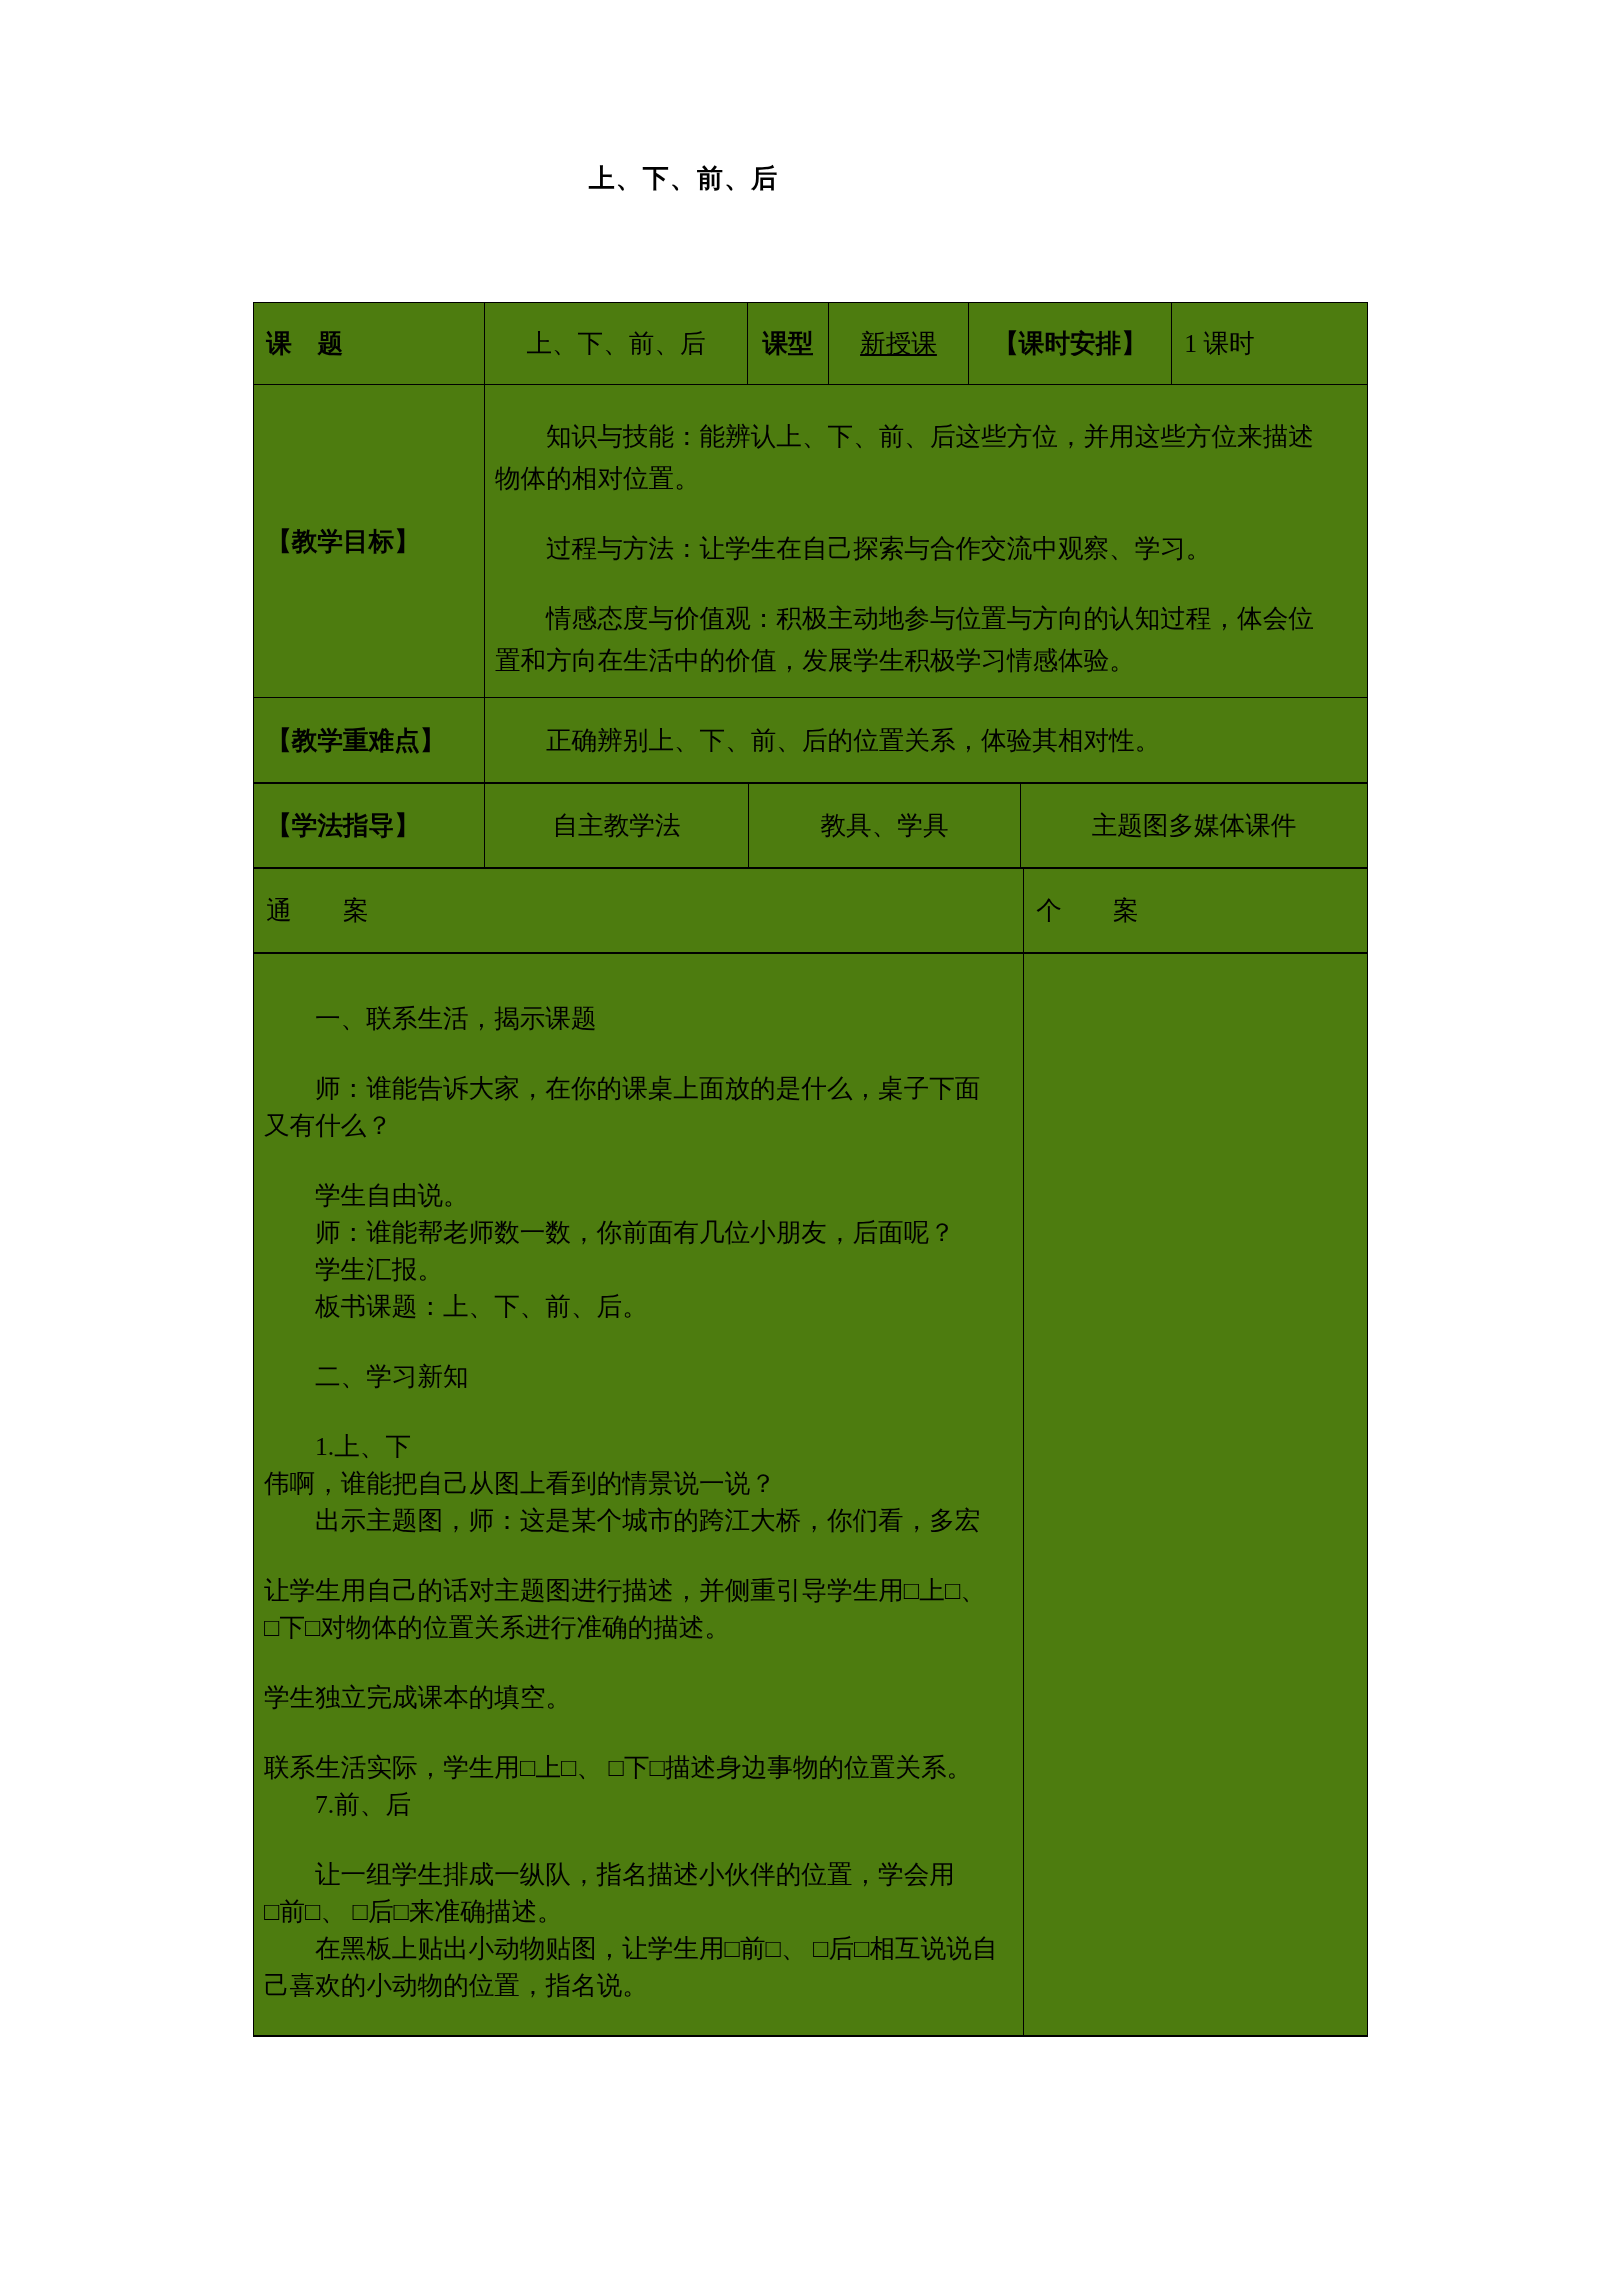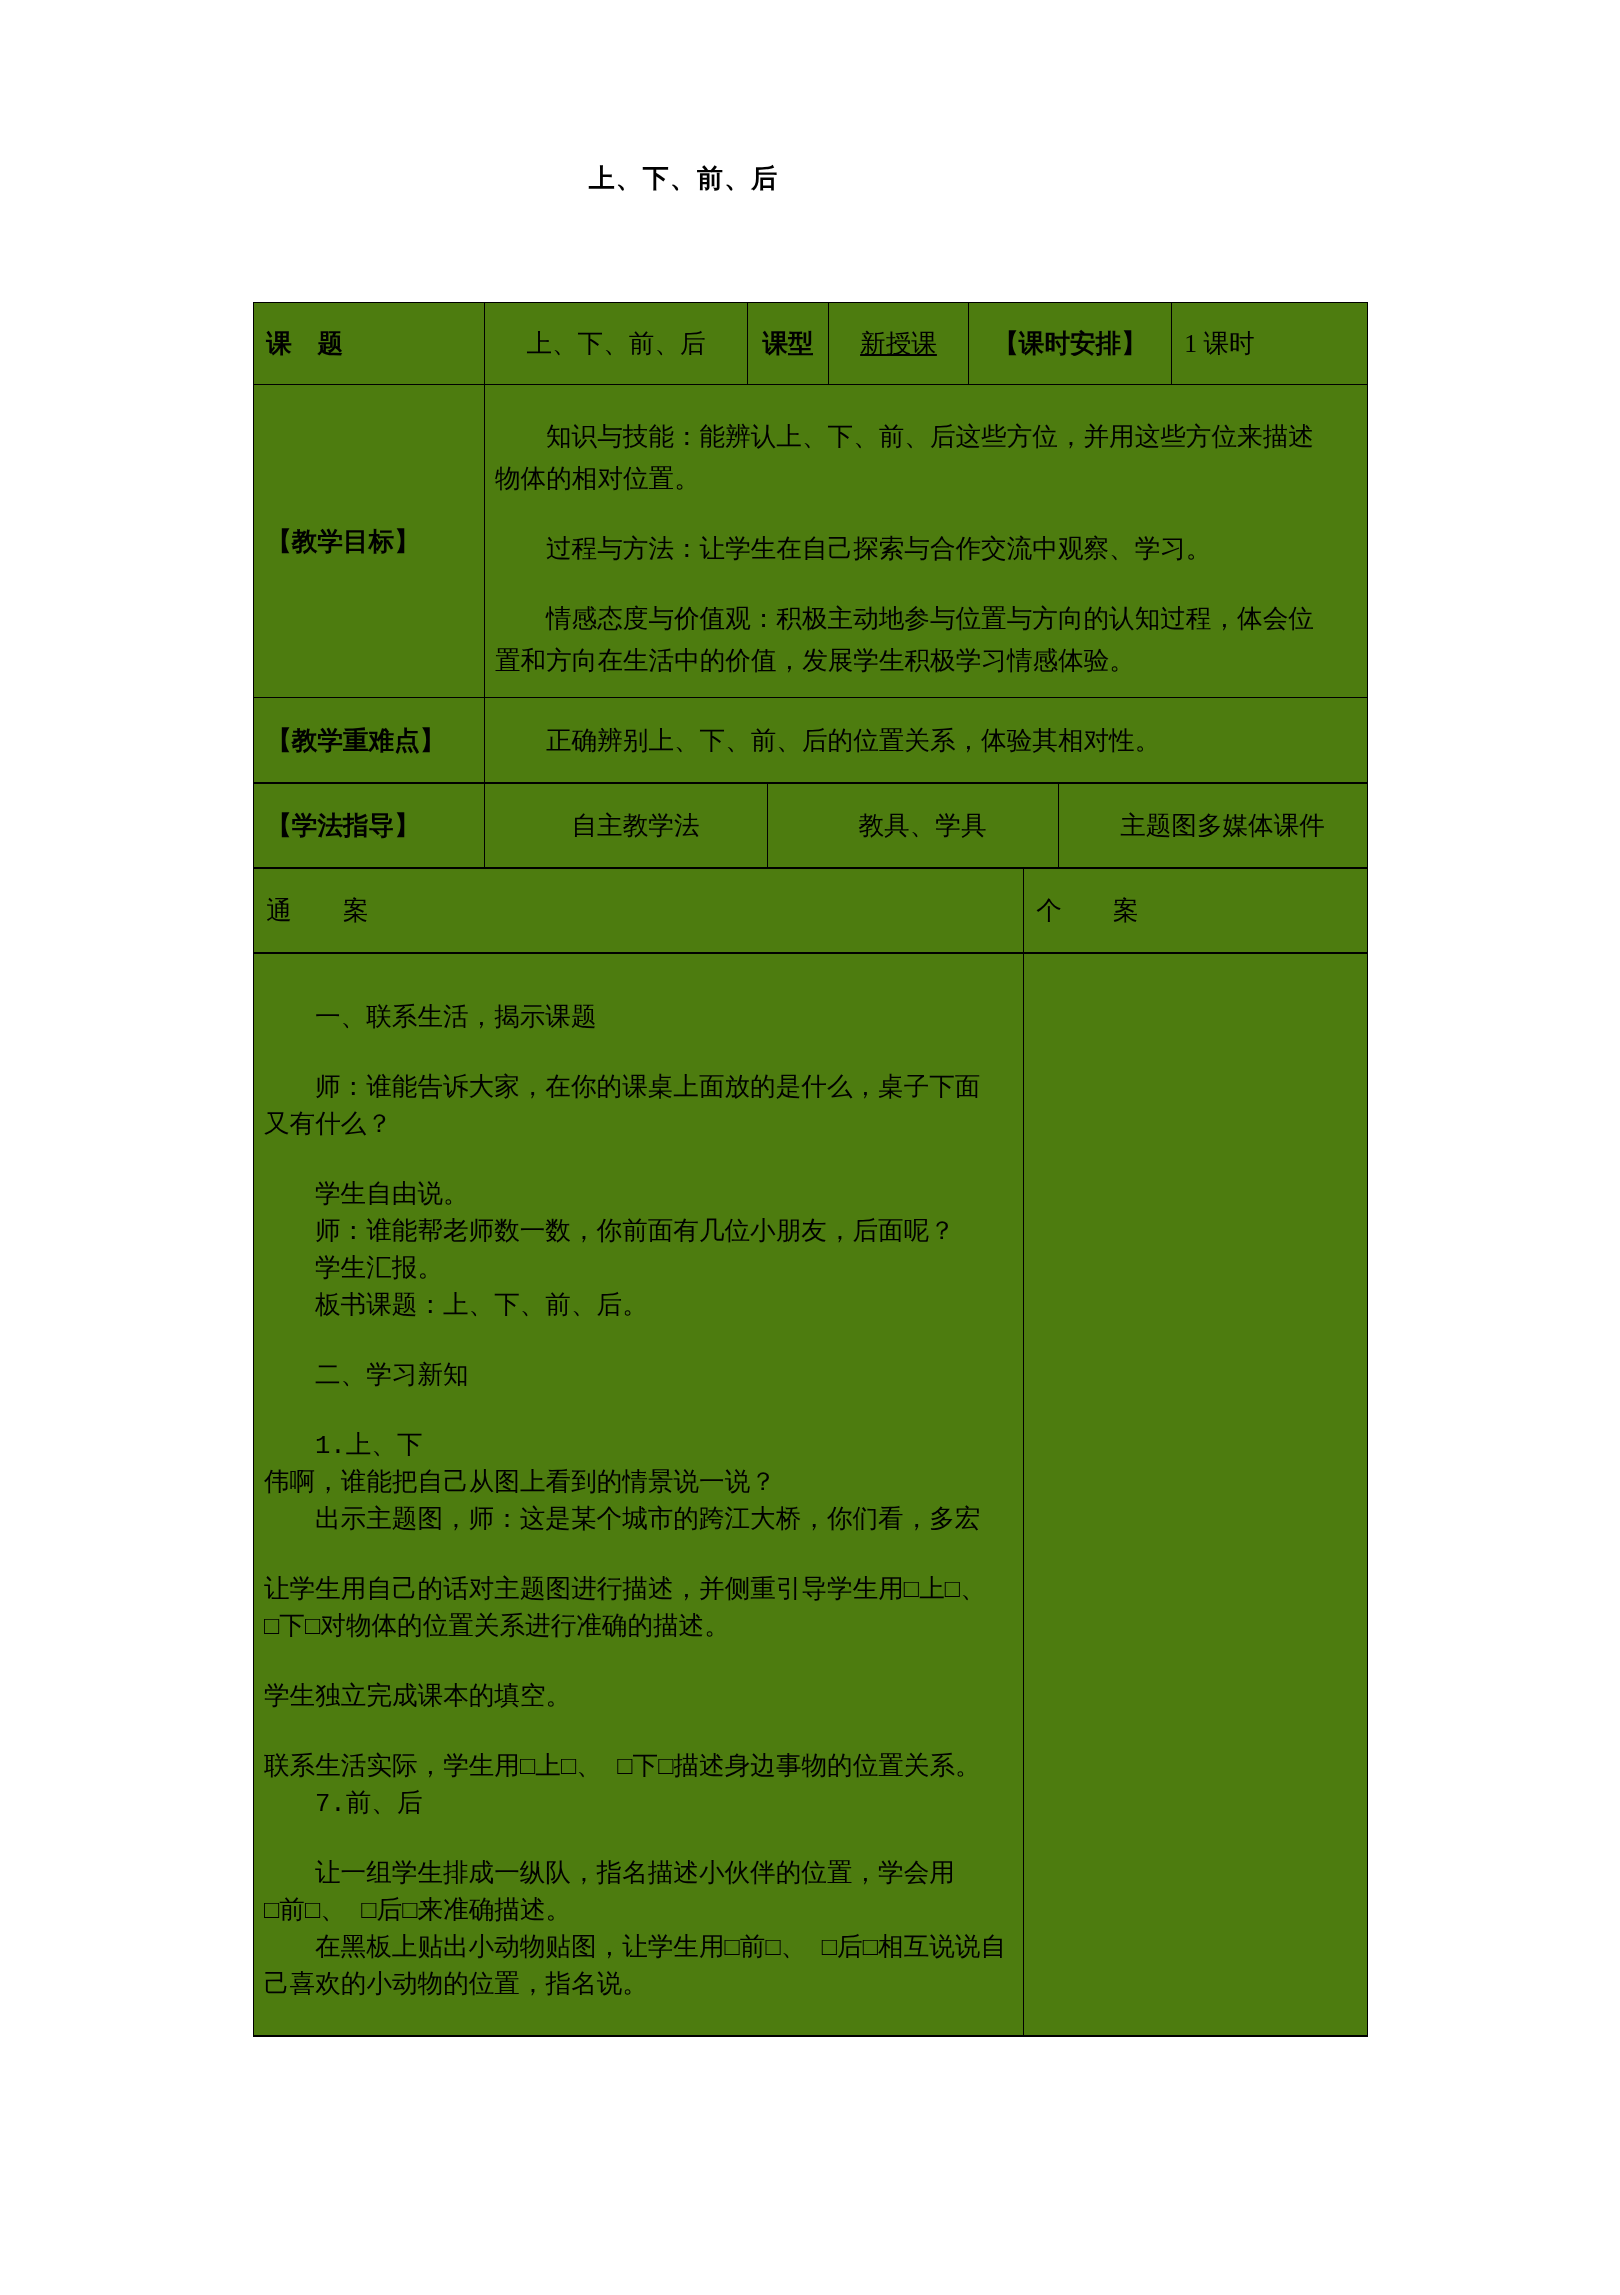--- a/index.html
+++ b/index.html
@@ -27,25 +27,25 @@
     border:1.7px solid #000;
     border-bottom-width:2.2px;
     background:#4d7c0f;
   }
   .trow {
     display:flex;
     box-sizing:border-box;
     border-bottom:1.7px solid #000;
   }
   .trow.thick { border-bottom-width:2.8px; }
-  .trow:last-child { border-bottom:none;font-family:Liberation Mono, monospace; }
+  .trow:last-child { border-bottom:none; }
   .row1 { height:82px; }
   .row2 { height:313px; }
   .row3 { height:86px; }
-  .row4 { height:85px;gap:19px; }
+  .row4 { height:85px; }
   .row5 { height:85px; }
   .row6 { height:1081px; }
   .cell {
     box-sizing:border-box;
     border-right:1.7px solid #000;
     font-size:25.6px;
     display:flex;
     align-items:center;
     overflow:hidden;
   }

